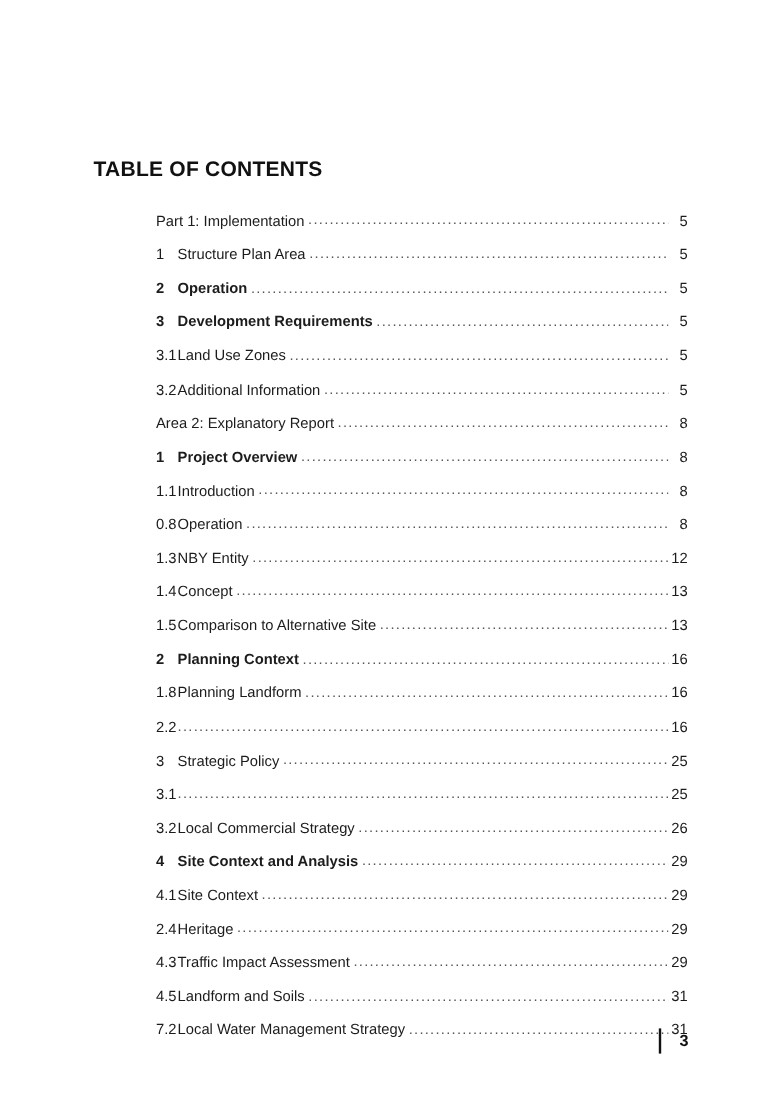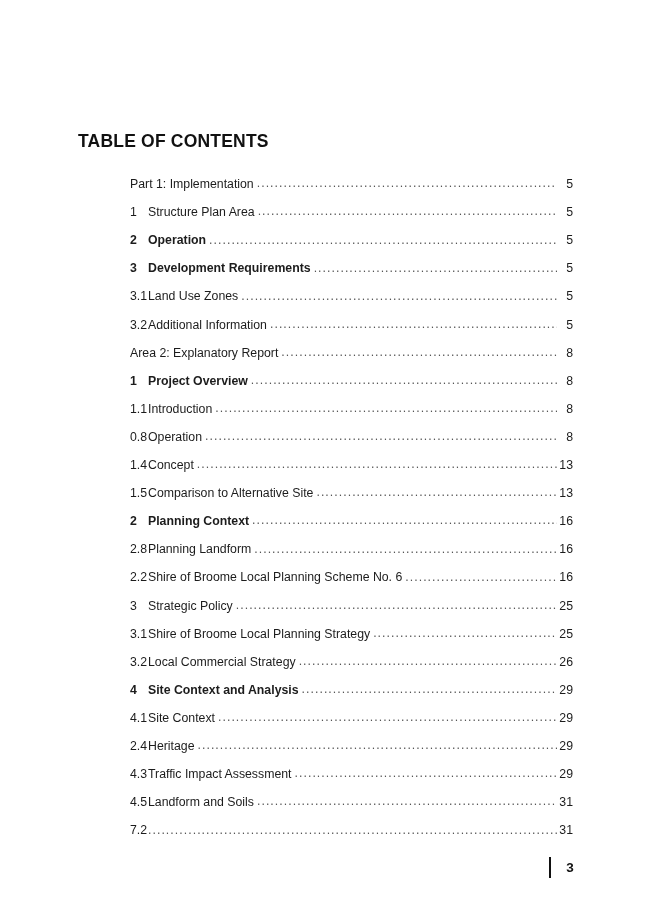--- a/index.html
+++ b/index.html
@@ -178,58 +178,62 @@
         <span class="leader"></span>
         <span class="toc-page">8</span>
       </div>
       <div class="toc-entry">
         <span class="toc-num">0.8</span>
         <span class="toc-label">Operation</span>
         <span class="leader"></span>
         <span class="toc-page">8</span>
       </div>
       <div class="toc-entry">
+        <span class="toc-num">1.3</span>
+        <span class="toc-label">NBY Entity</span>
+        <span class="leader"></span>
+        <span class="toc-page">12</span>
+      </div>
+      <div class="toc-entry">
         <span class="toc-num">1.4</span>
         <span class="toc-label">Concept</span>
         <span class="leader"></span>
         <span class="toc-page">13</span>
       </div>
       <div class="toc-entry">
         <span class="toc-num">1.5</span>
         <span class="toc-label">Comparison to Alternative Site</span>
         <span class="leader"></span>
         <span class="toc-page">13</span>
       </div>
       <div class="toc-entry">
         <span class="toc-num bold">2</span>
         <span class="toc-label bold">Planning Context</span>
         <span class="leader"></span>
         <span class="toc-page">16</span>
       </div>
       <div class="toc-entry">
-        <span class="toc-num">2.8</span>
+        <span class="toc-num">1.8</span>
         <span class="toc-label">Planning Landform</span>
         <span class="leader"></span>
         <span class="toc-page">16</span>
       </div>
       <div class="toc-entry">
         <span class="toc-num">2.2</span>
-        <span class="toc-label">Shire of Broome Local Planning Scheme No. 6</span>
         <span class="leader"></span>
         <span class="toc-page">16</span>
       </div>
       <div class="toc-entry">
         <span class="toc-num">3</span>
         <span class="toc-label">Strategic Policy</span>
         <span class="leader"></span>
         <span class="toc-page">25</span>
       </div>
       <div class="toc-entry">
         <span class="toc-num">3.1</span>
-        <span class="toc-label">Shire of Broome Local Planning Strategy</span>
         <span class="leader"></span>
         <span class="toc-page">25</span>
       </div>
       <div class="toc-entry">
         <span class="toc-num">3.2</span>
         <span class="toc-label">Local Commercial Strategy</span>
         <span class="leader"></span>
         <span class="toc-page">26</span>
       </div>
       <div class="toc-entry">
@@ -257,20 +261,21 @@
         <span class="toc-page">29</span>
       </div>
       <div class="toc-entry">
         <span class="toc-num">4.5</span>
         <span class="toc-label">Landform and Soils</span>
         <span class="leader"></span>
         <span class="toc-page">31</span>
       </div>
       <div class="toc-entry">
         <span class="toc-num">7.2</span>
+        <span class="toc-label">Local Water Management Strategy</span>
         <span class="leader"></span>
         <span class="toc-page">31</span>
       </div>
     </div>
 
   <div class="footer">
     <span class="footer-rule"></span>
     <span class="footer-page">3</span>
   </div>
 

